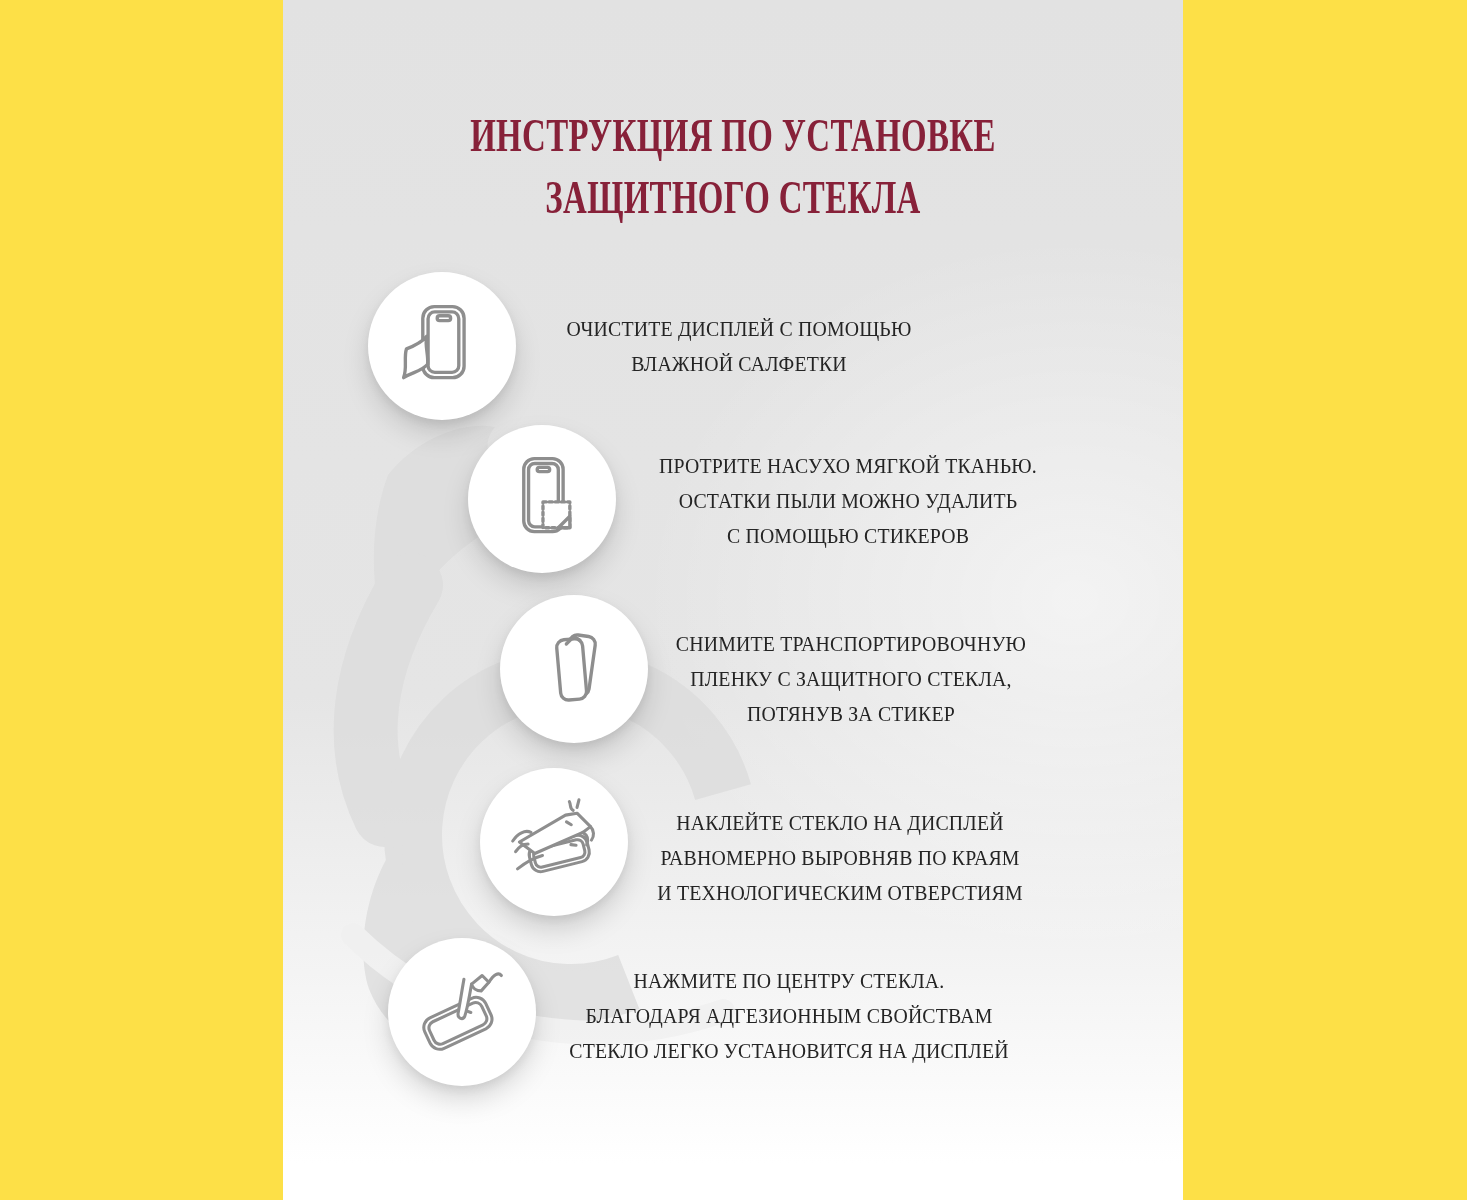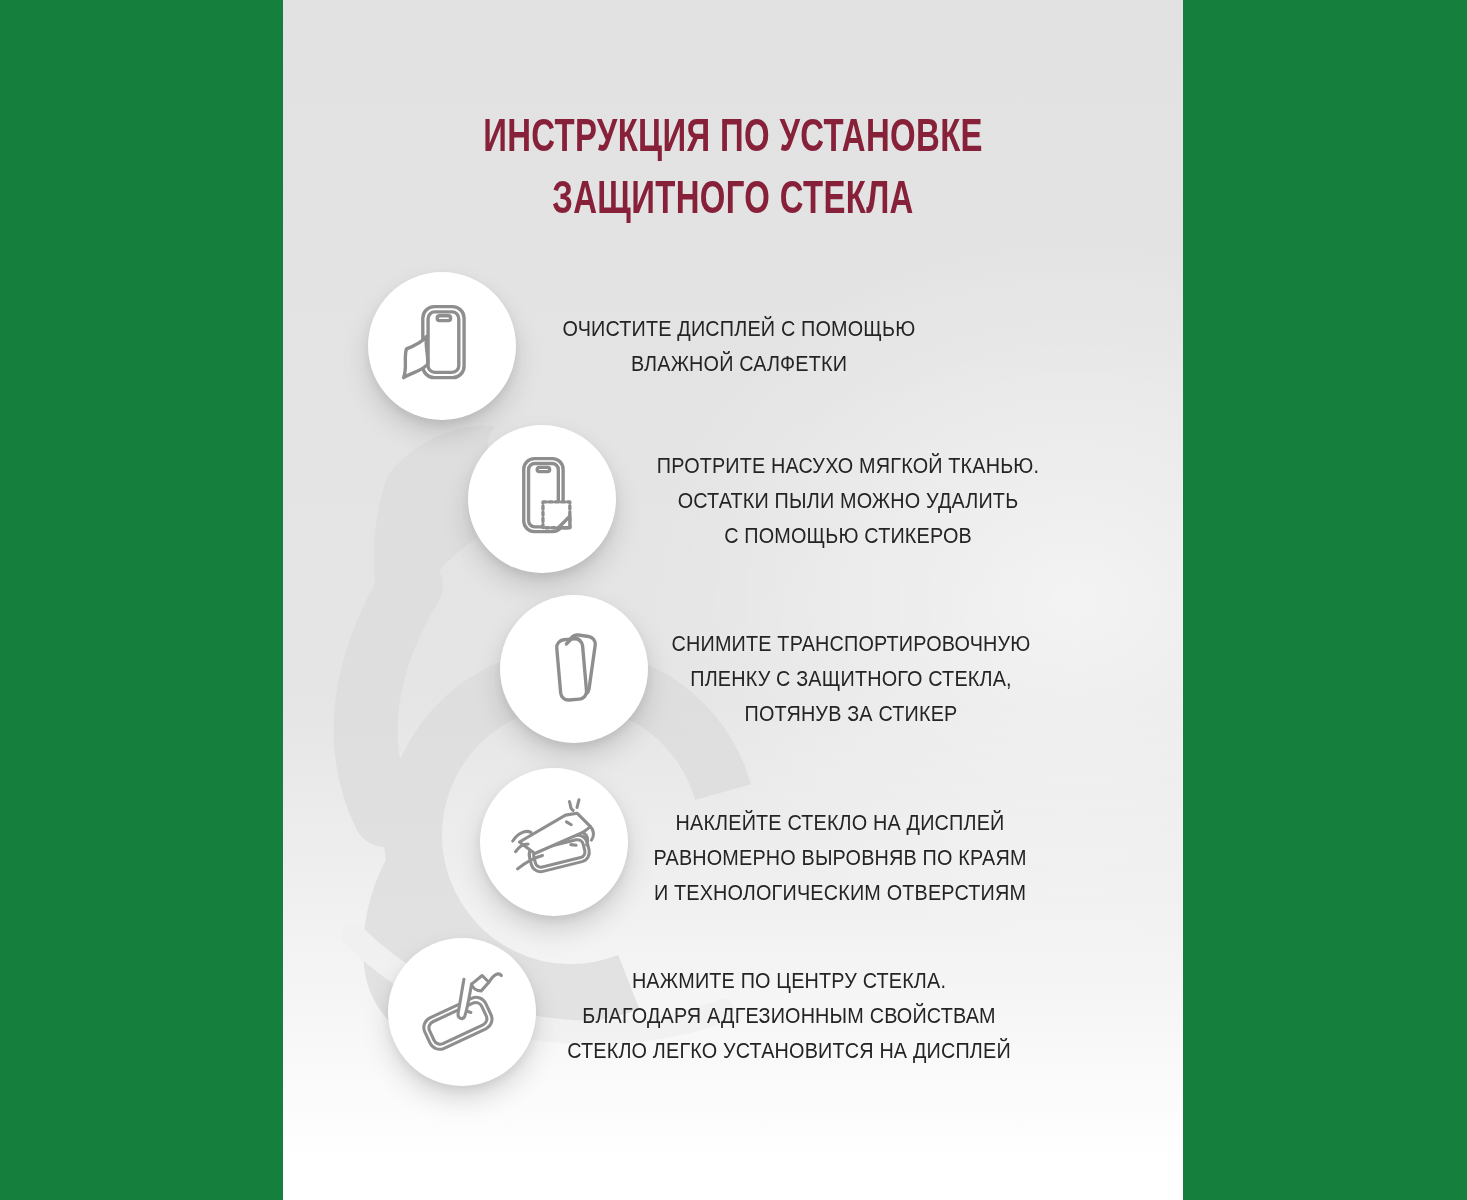--- a/index.html
+++ b/index.html
@@ -1,21 +1,21 @@
 <!DOCTYPE html>
 <html><head>
 <meta charset="utf-8">
 <style>
   html,body{margin:0;padding:0;background:#ffffff;}
   .canvas{
     position:relative;
     width:1467px;height:1200px;
-    background:#15803d;
+    background:#fde047;
     overflow:hidden;
-    font-family:Liberation Sans, sans-serif;
+    font-family:Liberation Serif, serif;
   }
   .panel{
     position:absolute;left:283px;top:0;width:900px;height:1200px;
     background:
       radial-gradient(ellipse 620px 520px at 88% 50%, rgba(255,255,255,0.55), rgba(255,255,255,0) 70%),
       linear-gradient(to bottom, #e2e2e2 0%, #e5e5e5 58%, #f6f6f6 84%, #ffffff 97%);
   }
   .watermark{
     position:absolute;left:10px;top:415px;width:470px;height:680px;
     pointer-events:none;

